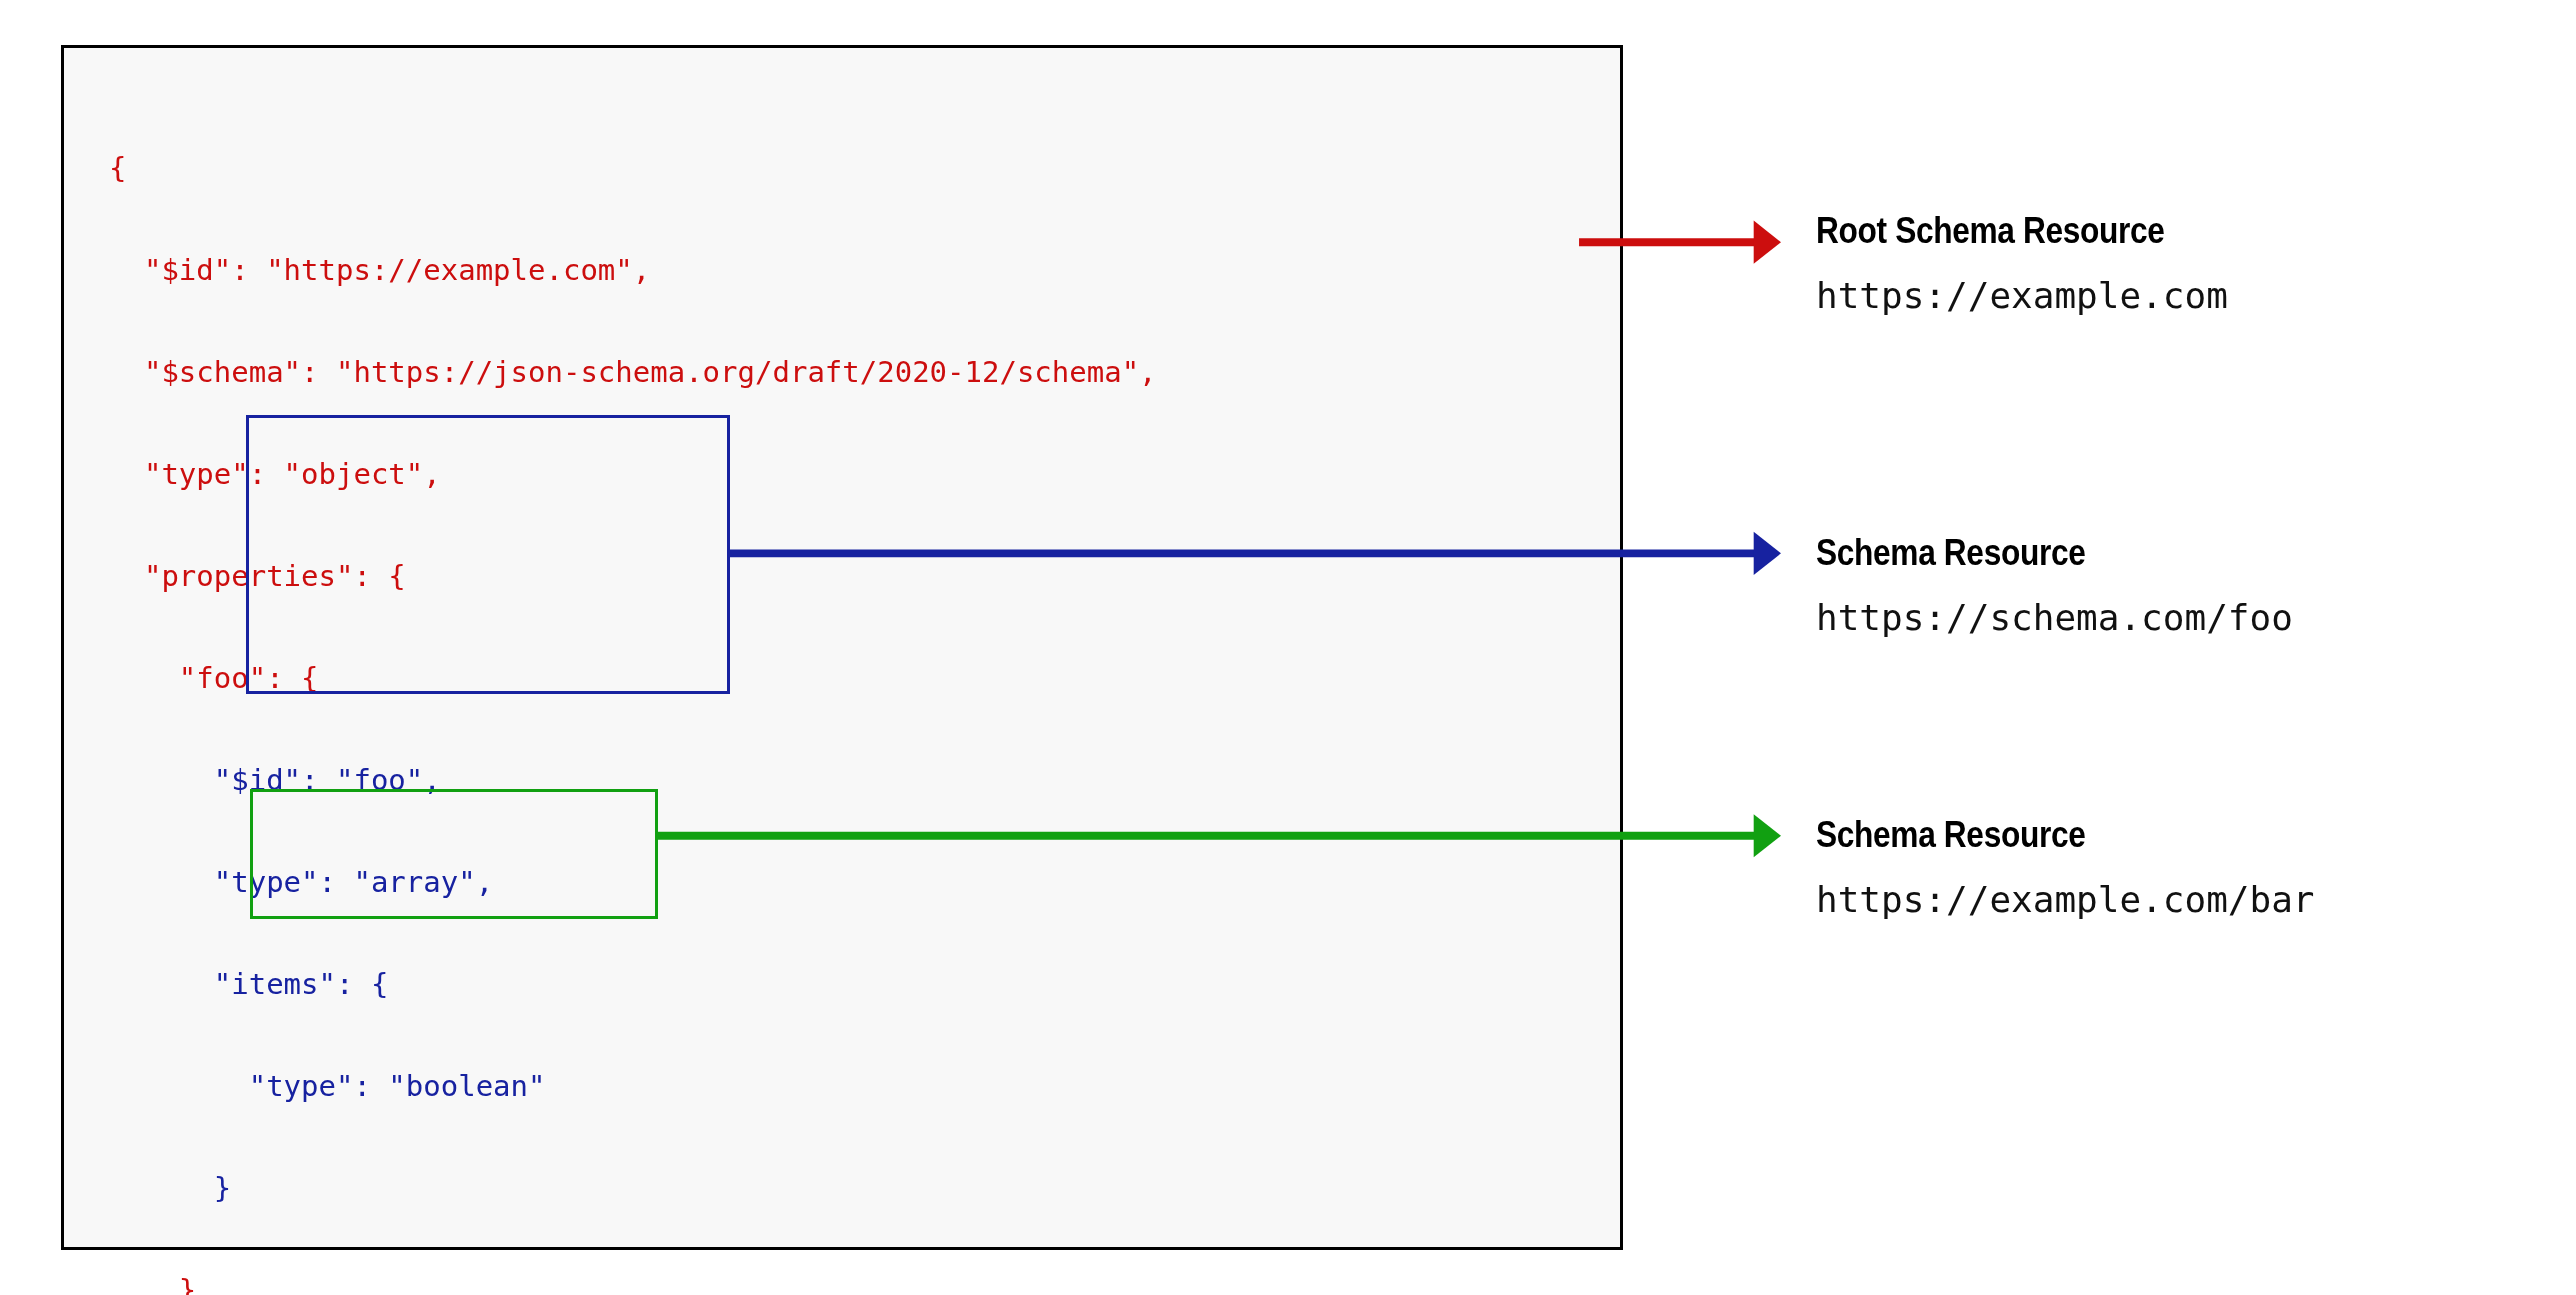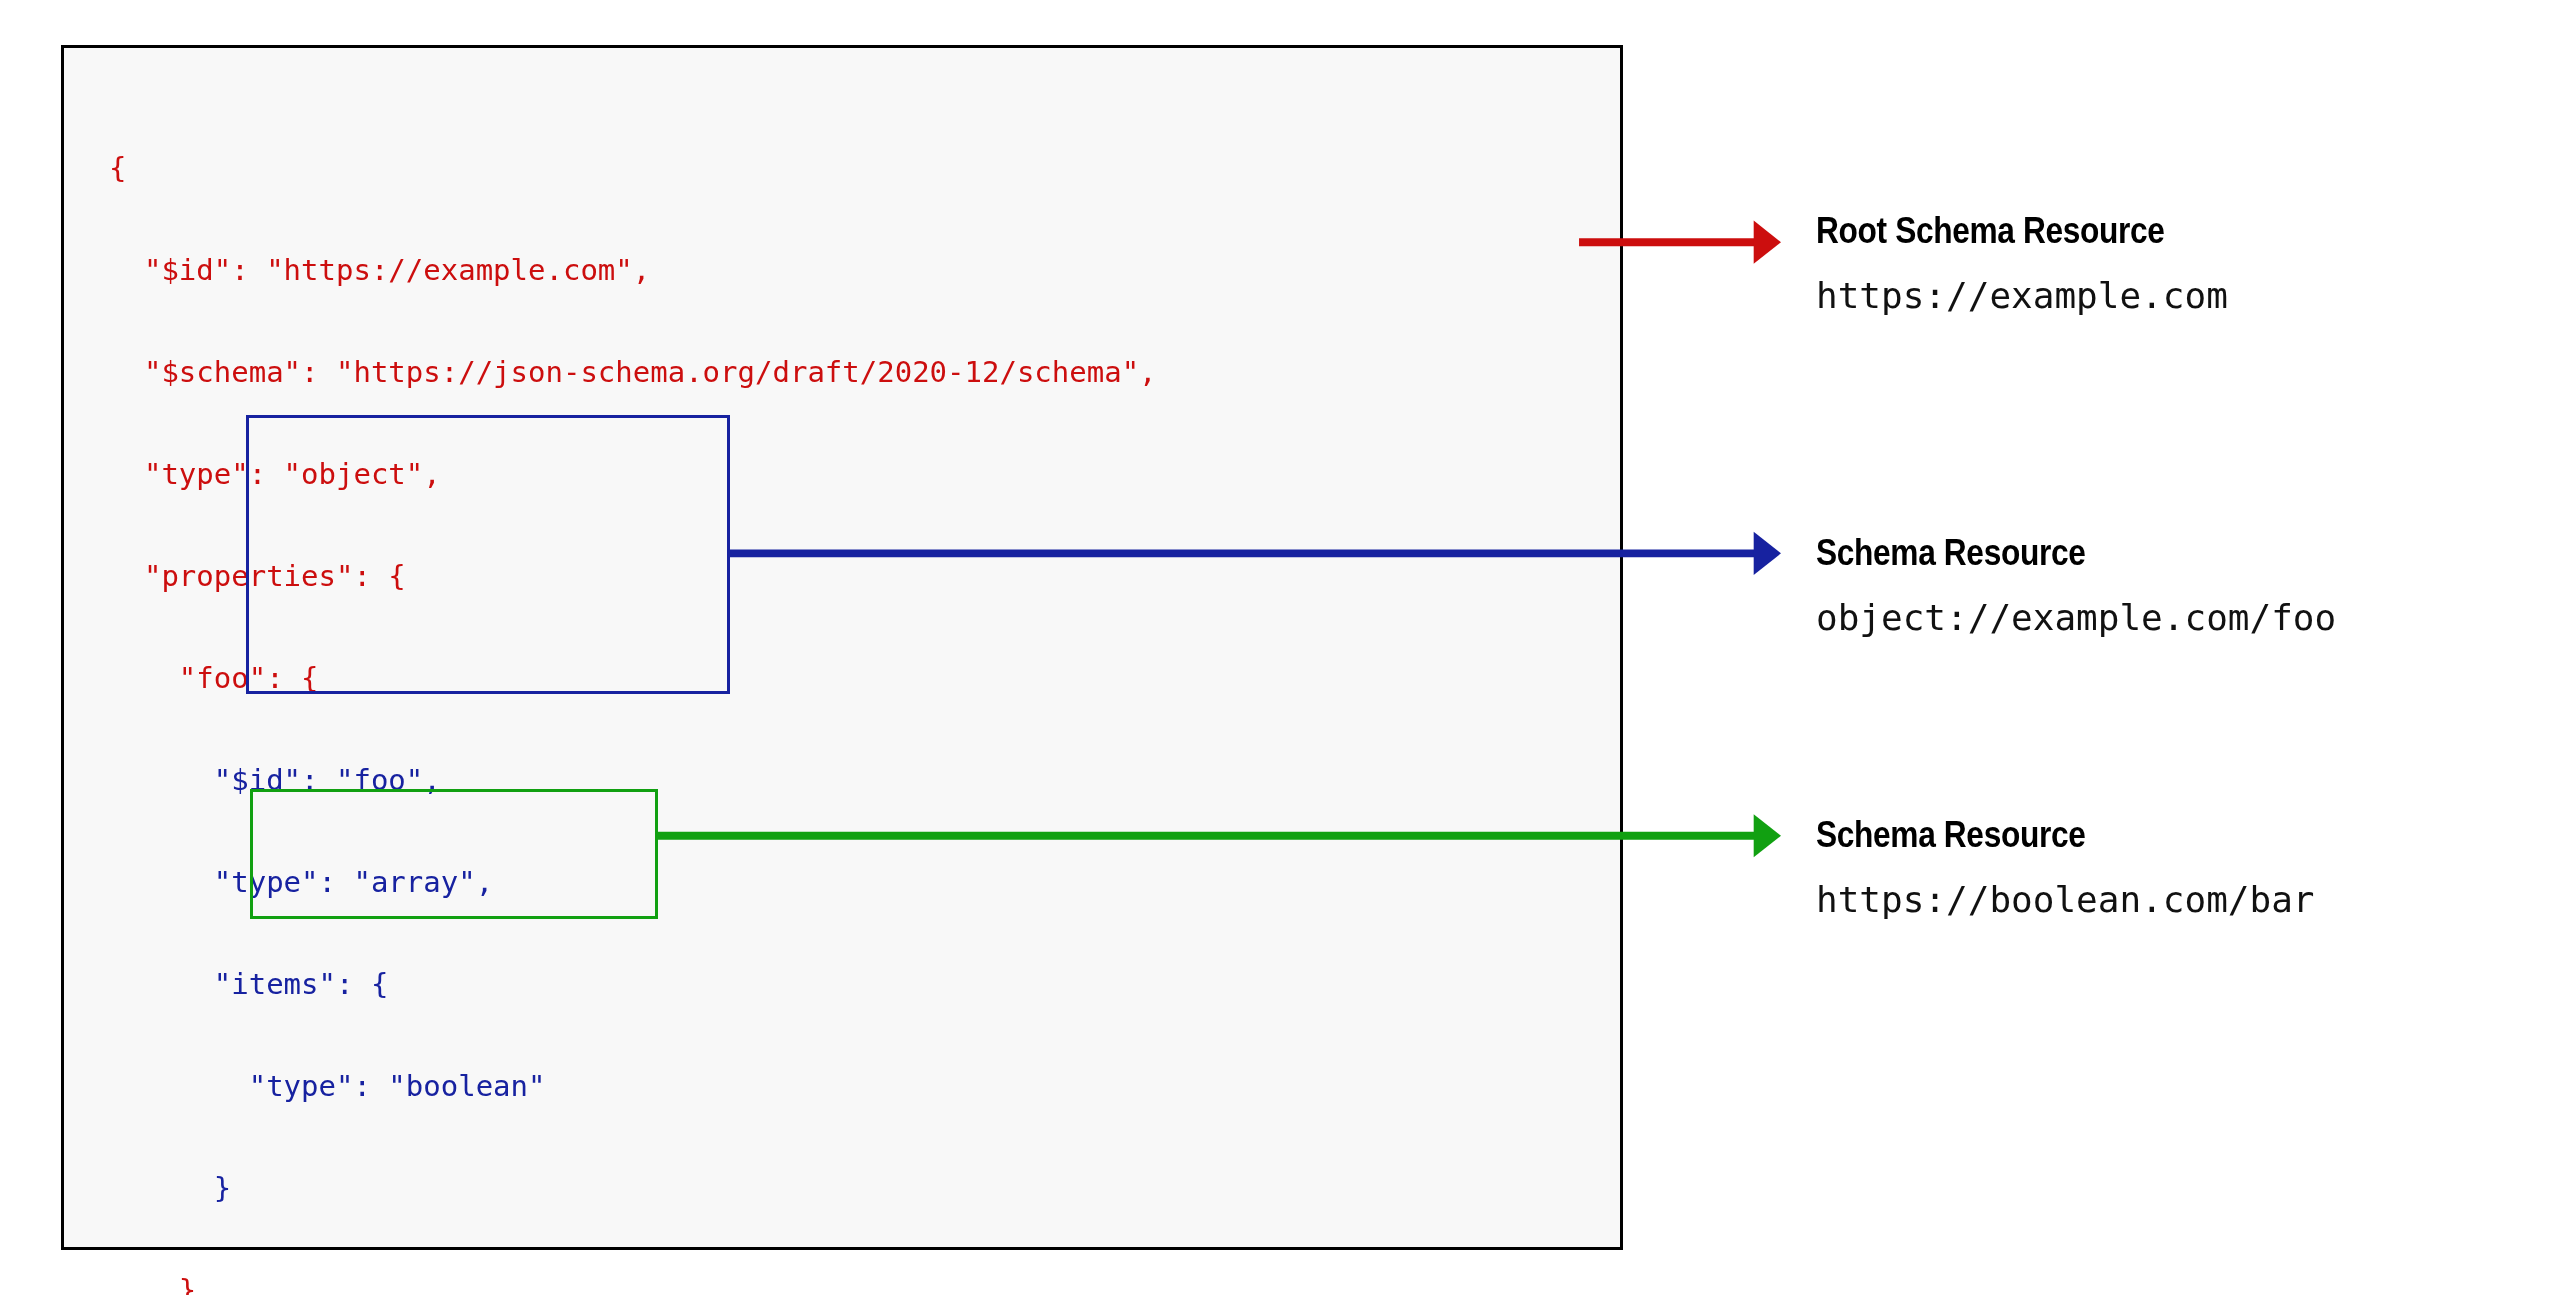--- a/index.html
+++ b/index.html
@@ -135,22 +135,22 @@
     </g>
   </svg>
 
   <div class="label-group" id="label-root">
     <div class="label-title">Root Schema Resource</div>
     <div class="label-url">https://example.com</div>
   </div>
 
   <div class="label-group" id="label-foo">
     <div class="label-title">Schema Resource</div>
-    <div class="label-url">object://example.com/foo</div>
+    <div class="label-url">https://schema.com/foo</div>
   </div>
 
   <div class="label-group" id="label-bar">
     <div class="label-title">Schema Resource</div>
-    <div class="label-url">https://boolean.com/bar</div>
+    <div class="label-url">https://example.com/bar</div>
   </div>
 
 </div>
 
 
 </body></html>

